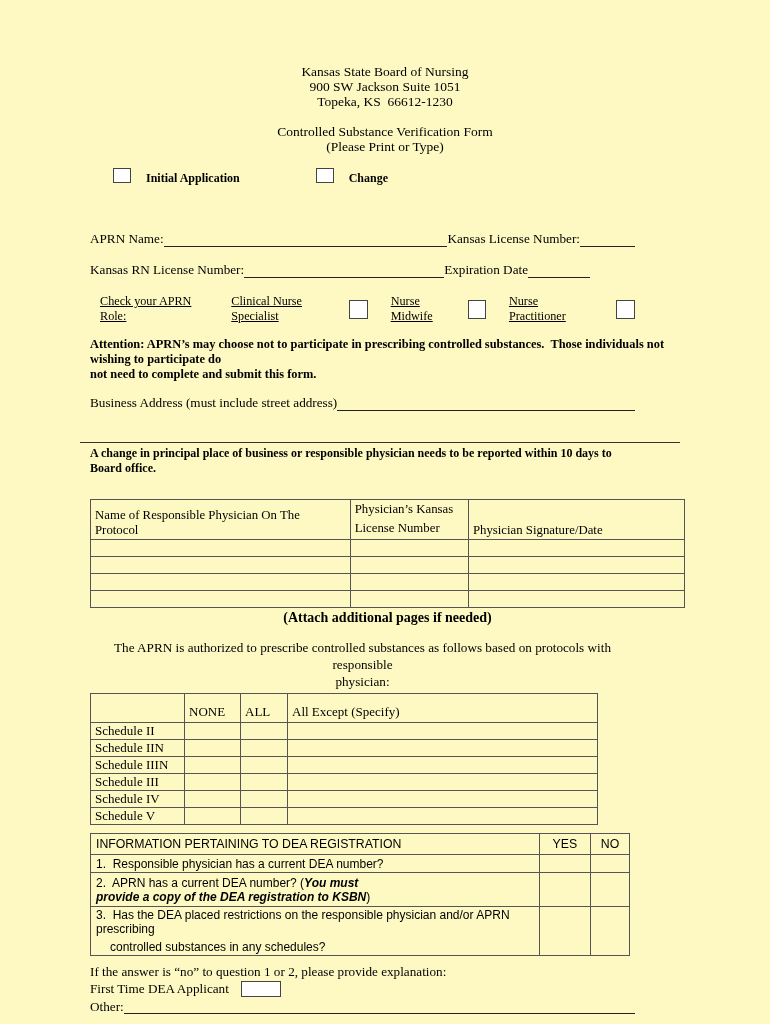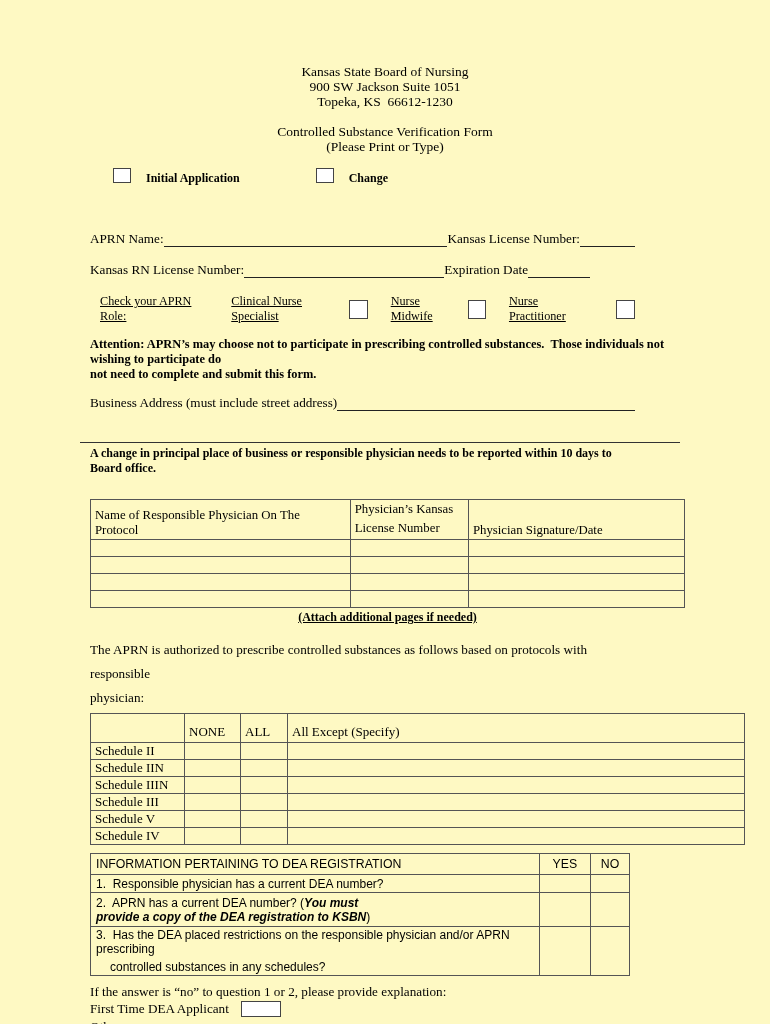--- a/index.html
+++ b/index.html
@@ -44,25 +44,25 @@
   td,th{border:1px solid #555;font-weight:normal;text-align:left;padding:0 4px;}
 
   .ptable{margin-top:23px;width:595px;font-size:12.8px;}
   .ptable th{vertical-align:bottom;padding-bottom:1px;}
   .ptable .c1{width:265px;}
   .ptable .c2{width:113px;line-height:19px;vertical-align:top;}
   .ptable .c3{width:217px;}
   .ptable .hrow{height:33px;}
   .ptable .drow{height:17px;}
 
-  .attach-note{margin-top:2px;font-weight:bold;font-size:12px;text-align:center;width:595px;text-decoration:underline;}
-
-  .intro{margin-top:13px;font-size:13.2px;line-height:24px;}
-
-  .stable{margin-top:3px;width:655px;font-size:13px;}
+  .attach-note{margin-top:2px;font-weight:bold;font-size:14px;text-align:center;width:595px;}
+
+  .intro{margin-top:13px;font-size:13.2px;line-height:17px;text-align:center;}
+
+  .stable{margin-top:3px;width:508px;font-size:13px;}
   .stable .hrow{height:29px;}
   .stable th{vertical-align:bottom;padding-bottom:2px;}
   .stable .c1{width:85px;}
   .stable .c2{width:47px;}
   .stable .c3{width:38px;}
   .stable .drow{height:17px;}
 
   .dtable{margin-top:8px;width:540px;font-family:"Liberation Sans", sans-serif;font-size:12px;}
   .dtable td{padding:1px 5px;}
   .dtable .trow{height:21px;font-size:12.3px;}
@@ -210,27 +210,27 @@
         <td></td>
         <td></td>
       </tr>
       <tr class="drow">
         <td>Schedule III</td>
         <td></td>
         <td></td>
         <td></td>
       </tr>
       <tr class="drow">
+        <td>Schedule IV</td>
+        <td></td>
+        <td></td>
+        <td></td>
+      </tr>
+      <tr class="drow">
         <td>Schedule V</td>
-        <td></td>
-        <td></td>
-        <td></td>
-      </tr>
-      <tr class="drow">
-        <td>Schedule IV</td>
         <td></td>
         <td></td>
         <td></td>
       </tr>
     </tbody>
       </table>
 
     <table class="dtable">
       <tbody>
           <tr class="trow">

